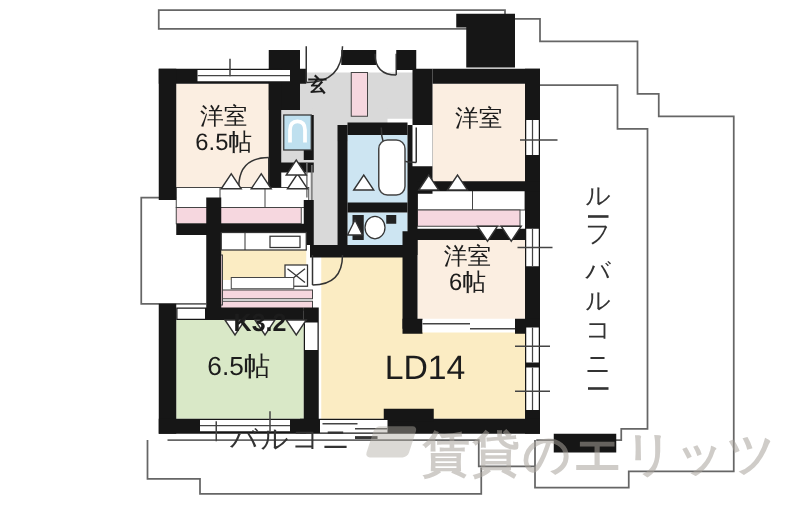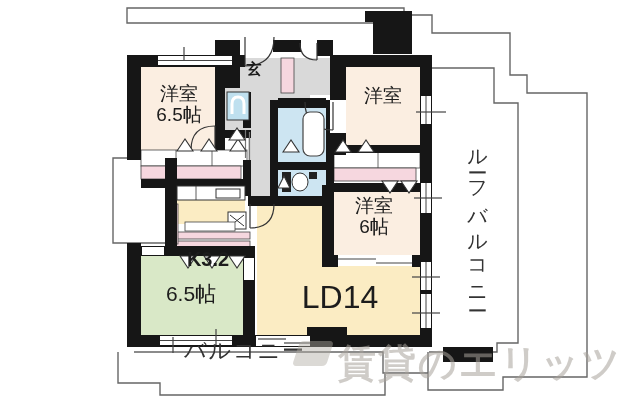--- a/index.html
+++ b/index.html
@@ -211,21 +211,21 @@
 
 <div class="lbl" style="left:326px;top:196px;width:96px;font-size:19px;">
   <div>洋室</div>
   <div>6帖</div>
 </div>
 
 <div class="lbl small" style="left:175px;top:217px;width:66px;font-size:20px;margin-top:32px;">K3.2</div>
 
 <div class="lbl" style="left:139px;top:283px;width:104px;font-size:21px;">6.5帖</div>
 
-<div class="lbl" style="left:285px;top:280px;width:110px;font-size:32px;">LD14</div>
+<div class="lbl" style="left:285px;top:280px;width:110px;font-size:27px;">LD14</div>
 
 <div class="lbl small" style="left:244px;top:61px;width:20px;font-size:15px;">玄</div>
 
 <div class="lbl" style="left:172px;top:339px;width:146px;font-size:22px;letter-spacing:2px;color:#333;">バルコニー</div>
 
 <div class="lbl vert" style="left:452px;top:102px;width:36px;height:236px;font-size:20px;color:#333;">ルーフバルコニー</div>
 
 <div class="wm-mark" style="left:296px;top:341px;width:34px;height:25px;"></div>
 <div class="watermark" style="left:338px;top:338px;font-size:38px;">賃貸のエリッツ</div>
 

